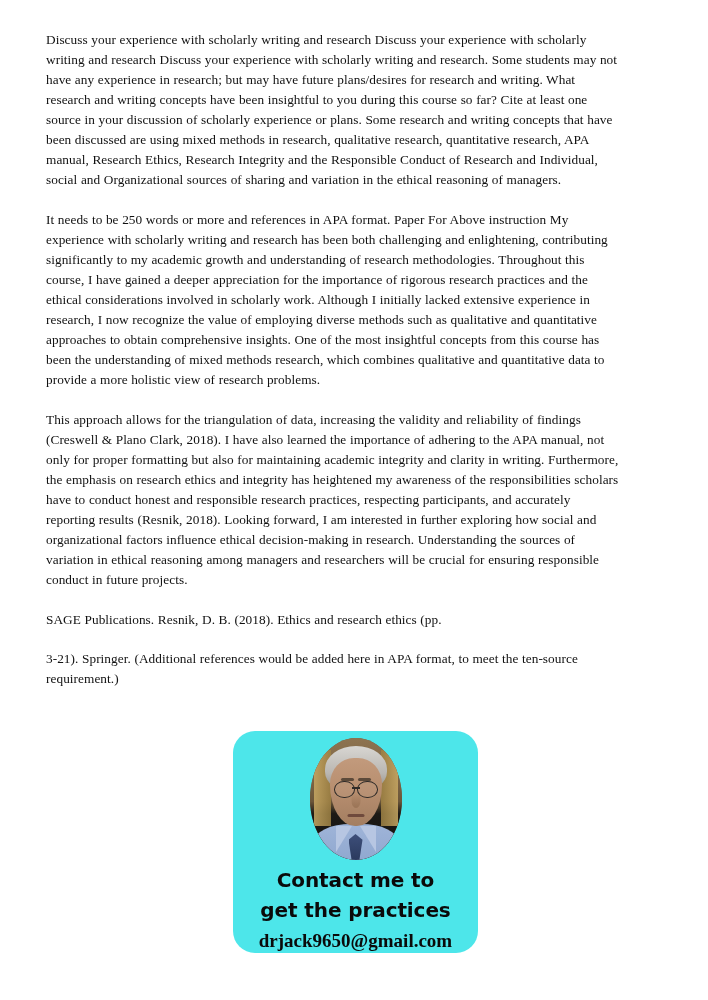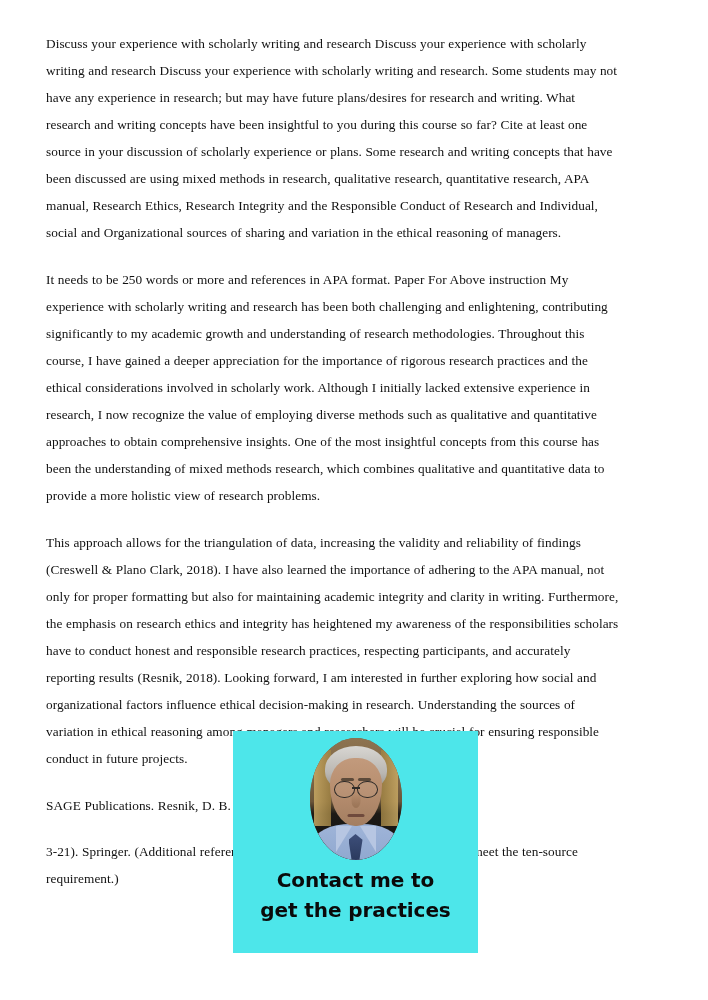--- a/index.html
+++ b/index.html
@@ -26,21 +26,21 @@
 
   #doc-body {
     position: absolute;
     left: 46px;
     top: 30px;
     width: 584px;
   }
 
   .doc-paragraph {
     font-size: 13.3px;
-    line-height: 27px;
+    line-height: 20px;
     text-align: left;
     margin: 0 10px 20px 0;
     letter-spacing: 0.05px;
     word-spacing: 0.2px;
     color: #111111;
   }
   .doc-paragraph:last-child { margin-bottom: 0; }
 
   .para-tight { margin-bottom: 19px; }
 
@@ -177,21 +177,21 @@
 <div id="document-page">
 
   <div id="doc-body">
     <p class="doc-paragraph">Discuss your experience with scholarly writing and research Discuss your experience with scholarly writing and research Discuss your experience with scholarly writing and research. Some students may not have any experience in research; but may have future plans/desires for research and writing. What research and writing concepts have been insightful to you during this course so far? Cite at least one source in your discussion of scholarly experience or plans. Some research and writing concepts that have been discussed are using mixed methods in research, qualitative research, quantitative research, APA manual, Research Ethics, Research Integrity and the Responsible Conduct of Research and Individual, social and Organizational sources of sharing and variation in the ethical reasoning of managers.</p>
     <p class="doc-paragraph">It needs to be 250 words or more and references in APA format. Paper For Above instruction My experience with scholarly writing and research has been both challenging and enlightening, contributing significantly to my academic growth and understanding of research methodologies. Throughout this course, I have gained a deeper appreciation for the importance of rigorous research practices and the ethical considerations involved in scholarly work. Although I initially lacked extensive experience in research, I now recognize the value of employing diverse methods such as qualitative and quantitative approaches to obtain comprehensive insights. One of the most insightful concepts from this course has been the understanding of mixed methods research, which combines qualitative and quantitative data to provide a more holistic view of research problems.</p>
     <p class="doc-paragraph">This approach allows for the triangulation of data, increasing the validity and reliability of findings (Creswell &amp; Plano Clark, 2018). I have also learned the importance of adhering to the APA manual, not only for proper formatting but also for maintaining academic integrity and clarity in writing. Furthermore, the emphasis on research ethics and integrity has heightened my awareness of the responsibilities scholars have to conduct honest and responsible research practices, respecting participants, and accurately reporting results (Resnik, 2018). Looking forward, I am interested in further exploring how social and organizational factors influence ethical decision-making in research. Understanding the sources of variation in ethical reasoning among managers and researchers will be crucial for ensuring responsible conduct in future projects.</p>
     <p class="doc-paragraph para-tight">SAGE Publications. Resnik, D. B. (2018). Ethics and research ethics (pp.</p>
     <p class="doc-paragraph">3-21). Springer. (Additional references would be added here in APA format, to meet the ten-source requirement.)</p>
   </div>
 
-  <div id="contact-overlay" style="background: rgb(77, 230, 234);">
+  <div id="contact-overlay" style="background: rgb(77, 230, 234); border-radius: 22px;">
 
     <div id="portrait-photo">
       <div class="ph-bg"></div>
       <div class="ph-frame-l"></div>
       <div class="ph-frame-r"></div>
       <div class="ph-shirt"></div>
       <div class="ph-collar-l"></div>
       <div class="ph-collar-r"></div>
       <div class="ph-tie"></div>
       <div class="ph-hair"></div>
@@ -201,17 +201,18 @@
       <div class="ph-glass-l"></div>
       <div class="ph-glass-r"></div>
       <div class="ph-bridge"></div>
       <div class="ph-nose"></div>
       <div class="ph-mouth"></div>
     </div>
 
     <div id="contact-text">
       <div class="contact-line">Contact me to</div>
       <div class="contact-line">get the practices</div>
+      <div class="contact-email">drjack9650@gmail.com</div>
     </div>
 
   </div>
 
 </div>
 
 </body></html>

